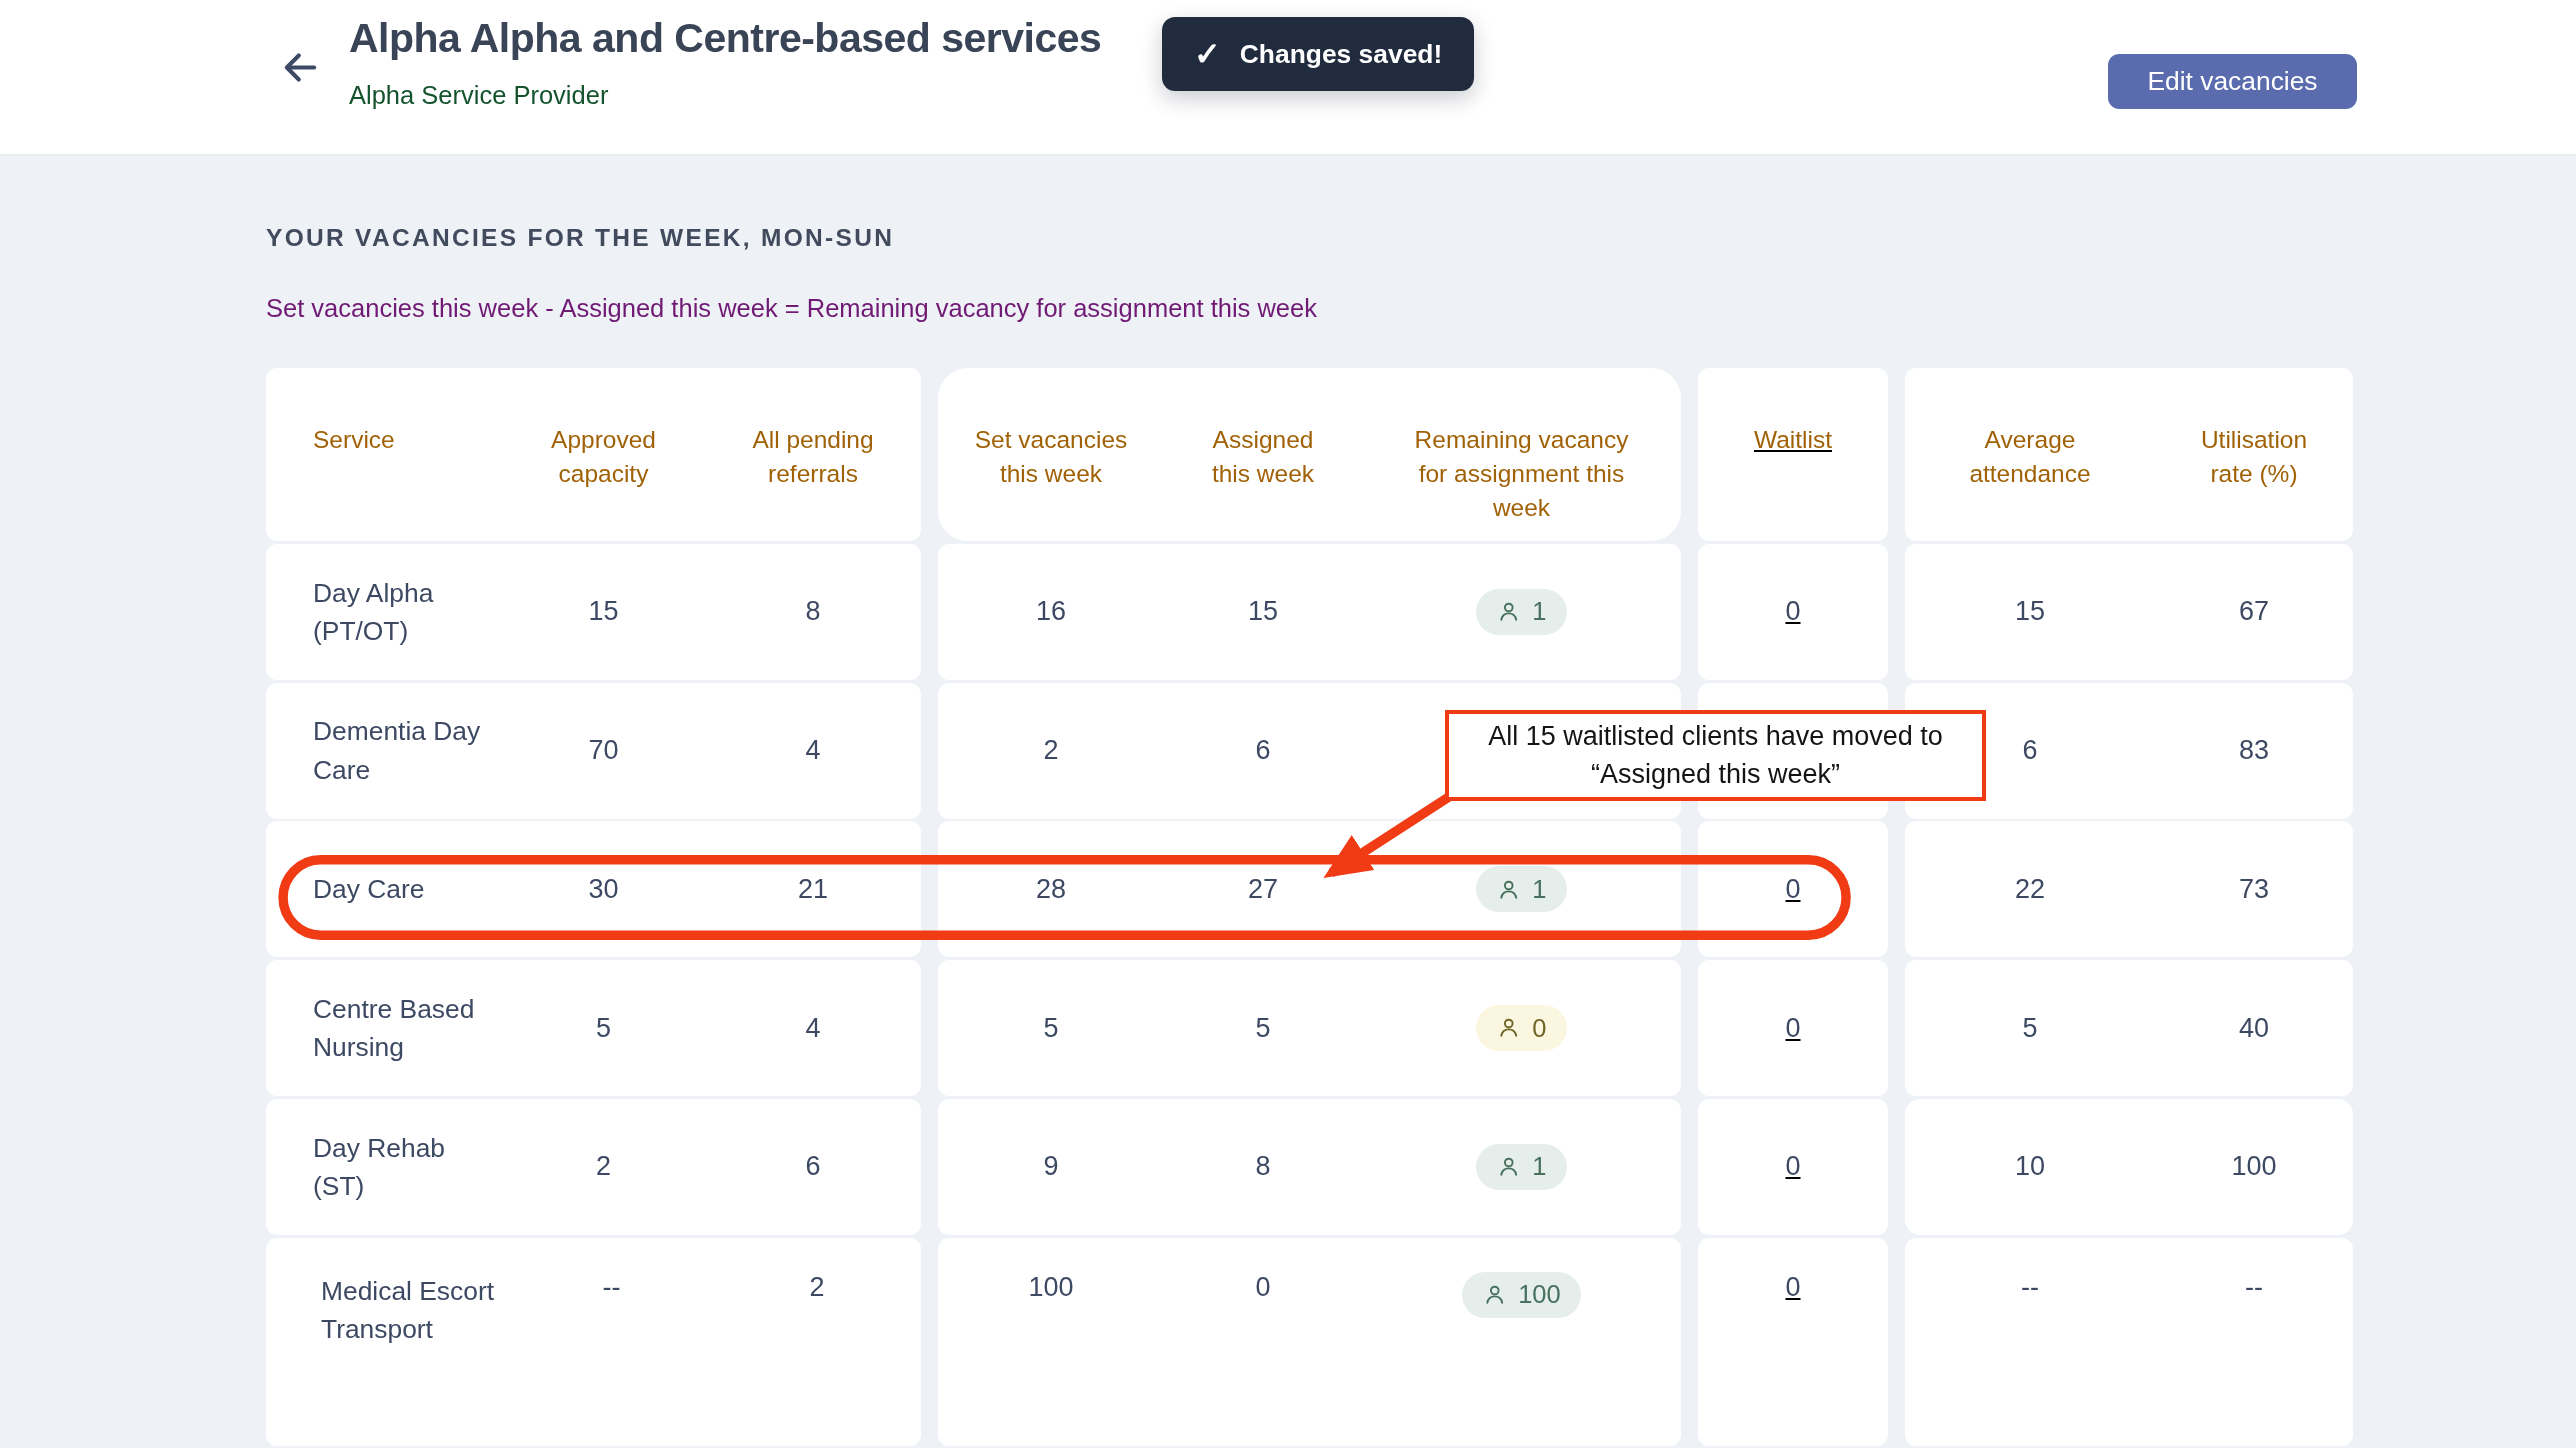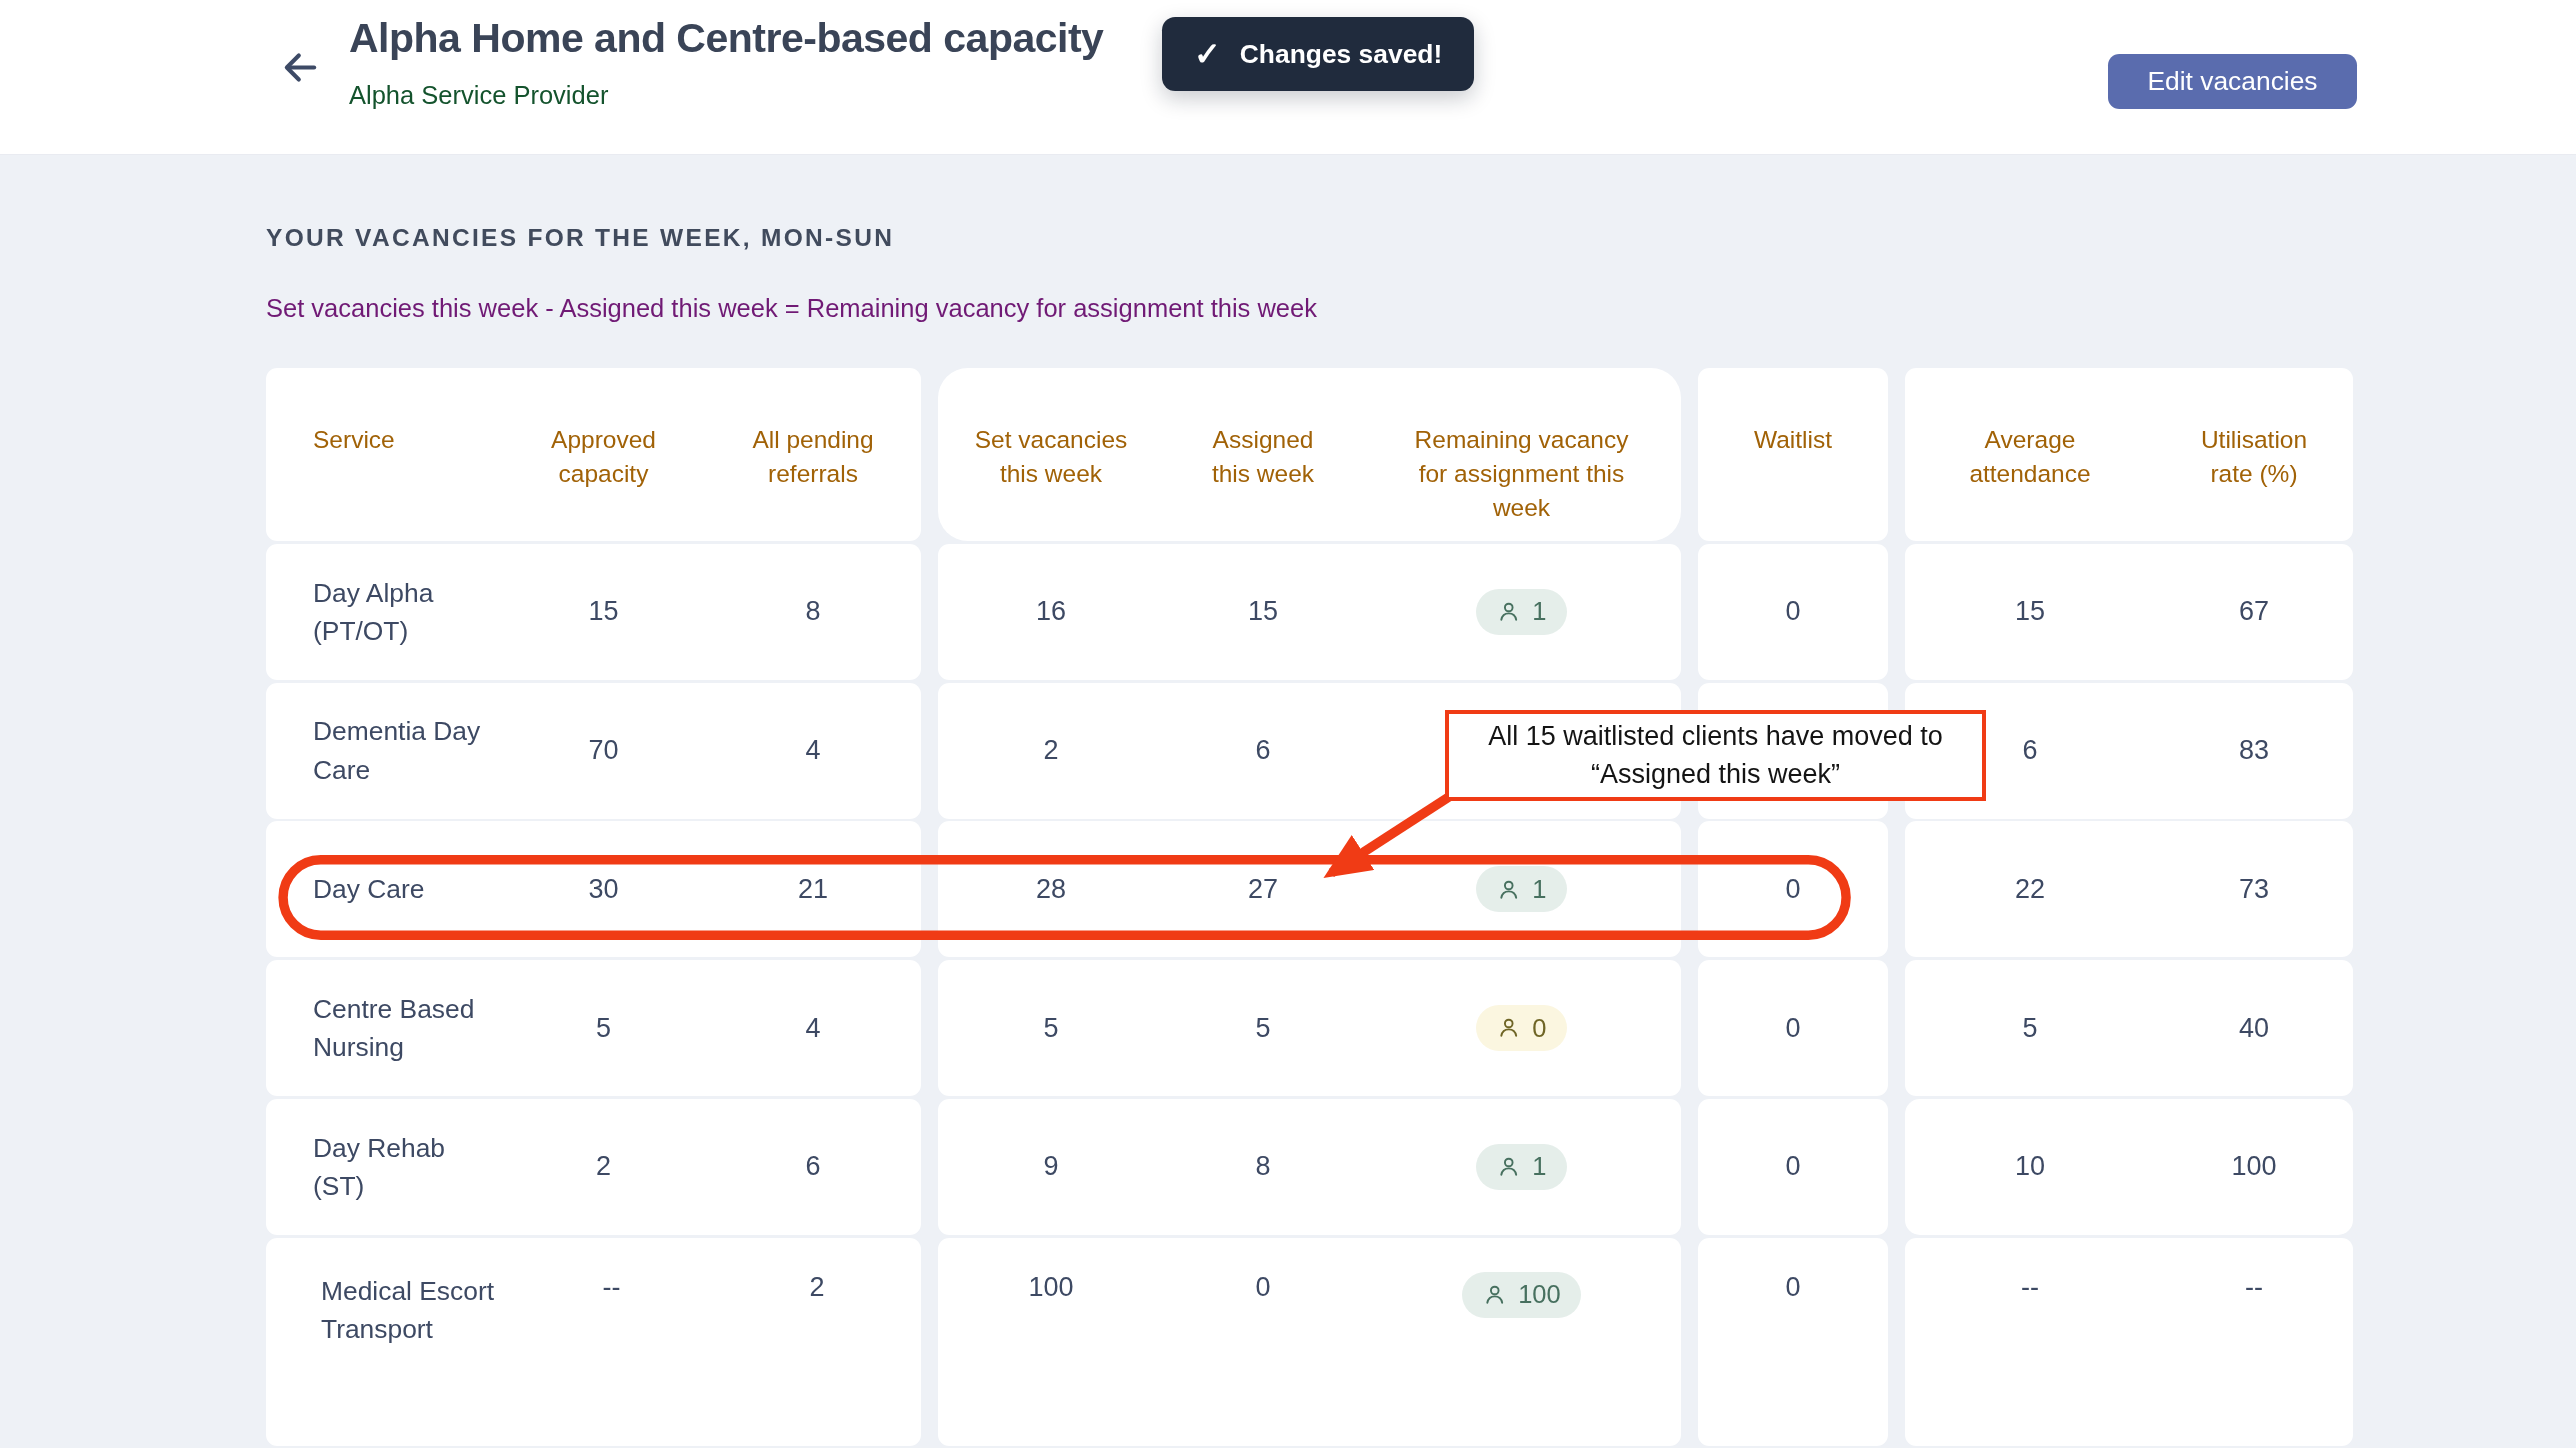--- a/index.html
+++ b/index.html
@@ -50,21 +50,21 @@
 <div class="page">
 
   <header class="topbar">
     <button class="back-btn" aria-label="Back">
       <svg viewBox="0 0 24 24" fill="none" stroke="#3d4a66" stroke-width="2.4" stroke-linecap="round" stroke-linejoin="round">
         <line x1="20" y1="12" x2="5" y2="12"></line>
           <polyline points="11 5 4 12 11 19"></polyline>
       </svg>
     </button>
     <div class="titles">
-      <h1 class="page-title">Alpha Home and Centre-based capacity</h1>
+      <h1 class="page-title">Alpha Alpha and Centre-based services</h1>
       <div class="page-subtitle">Alpha Service Provider</div>
     </div>
     <button class="edit-btn">Edit vacancies</button>
   </header>
 
   <div class="toast">
     <span class="check">✓</span>
     <span class="msg">Changes saved!</span>
   </div>
 
@@ -169,21 +169,21 @@
           <div class="cell">0</div>
           <div class="cell"><span class="badge green">
               <svg viewBox="0 0 24 24" fill="none" stroke="currentColor" stroke-width="1.8" stroke-linecap="round">
                 <circle cx="12" cy="8" r="3.6"></circle>
                 <path d="M5 19.5c.7-3.8 3.4-6 7-6s6.3 2.2 7 6"></path>
               </svg>
               <span>100</span>
             </span></div>
         </div>
       </div>
-      <div class="card" style="width: 190px;">
+      <div class="card" style="width: 190px; text-decoration: underline;">
         <div class="block head" style="grid-template-columns: 1fr;">
           <div class="hcell">Waitlist</div>
         </div>
         <div class="block rowb" style="grid-template-columns: 1fr;">
           <div class="cell">0</div>
         </div>
         <div class="block rowb" style="grid-template-columns: 1fr;">
           <div class="cell"></div>
         </div>
         <div class="block rowb" style="grid-template-columns: 1fr;">

